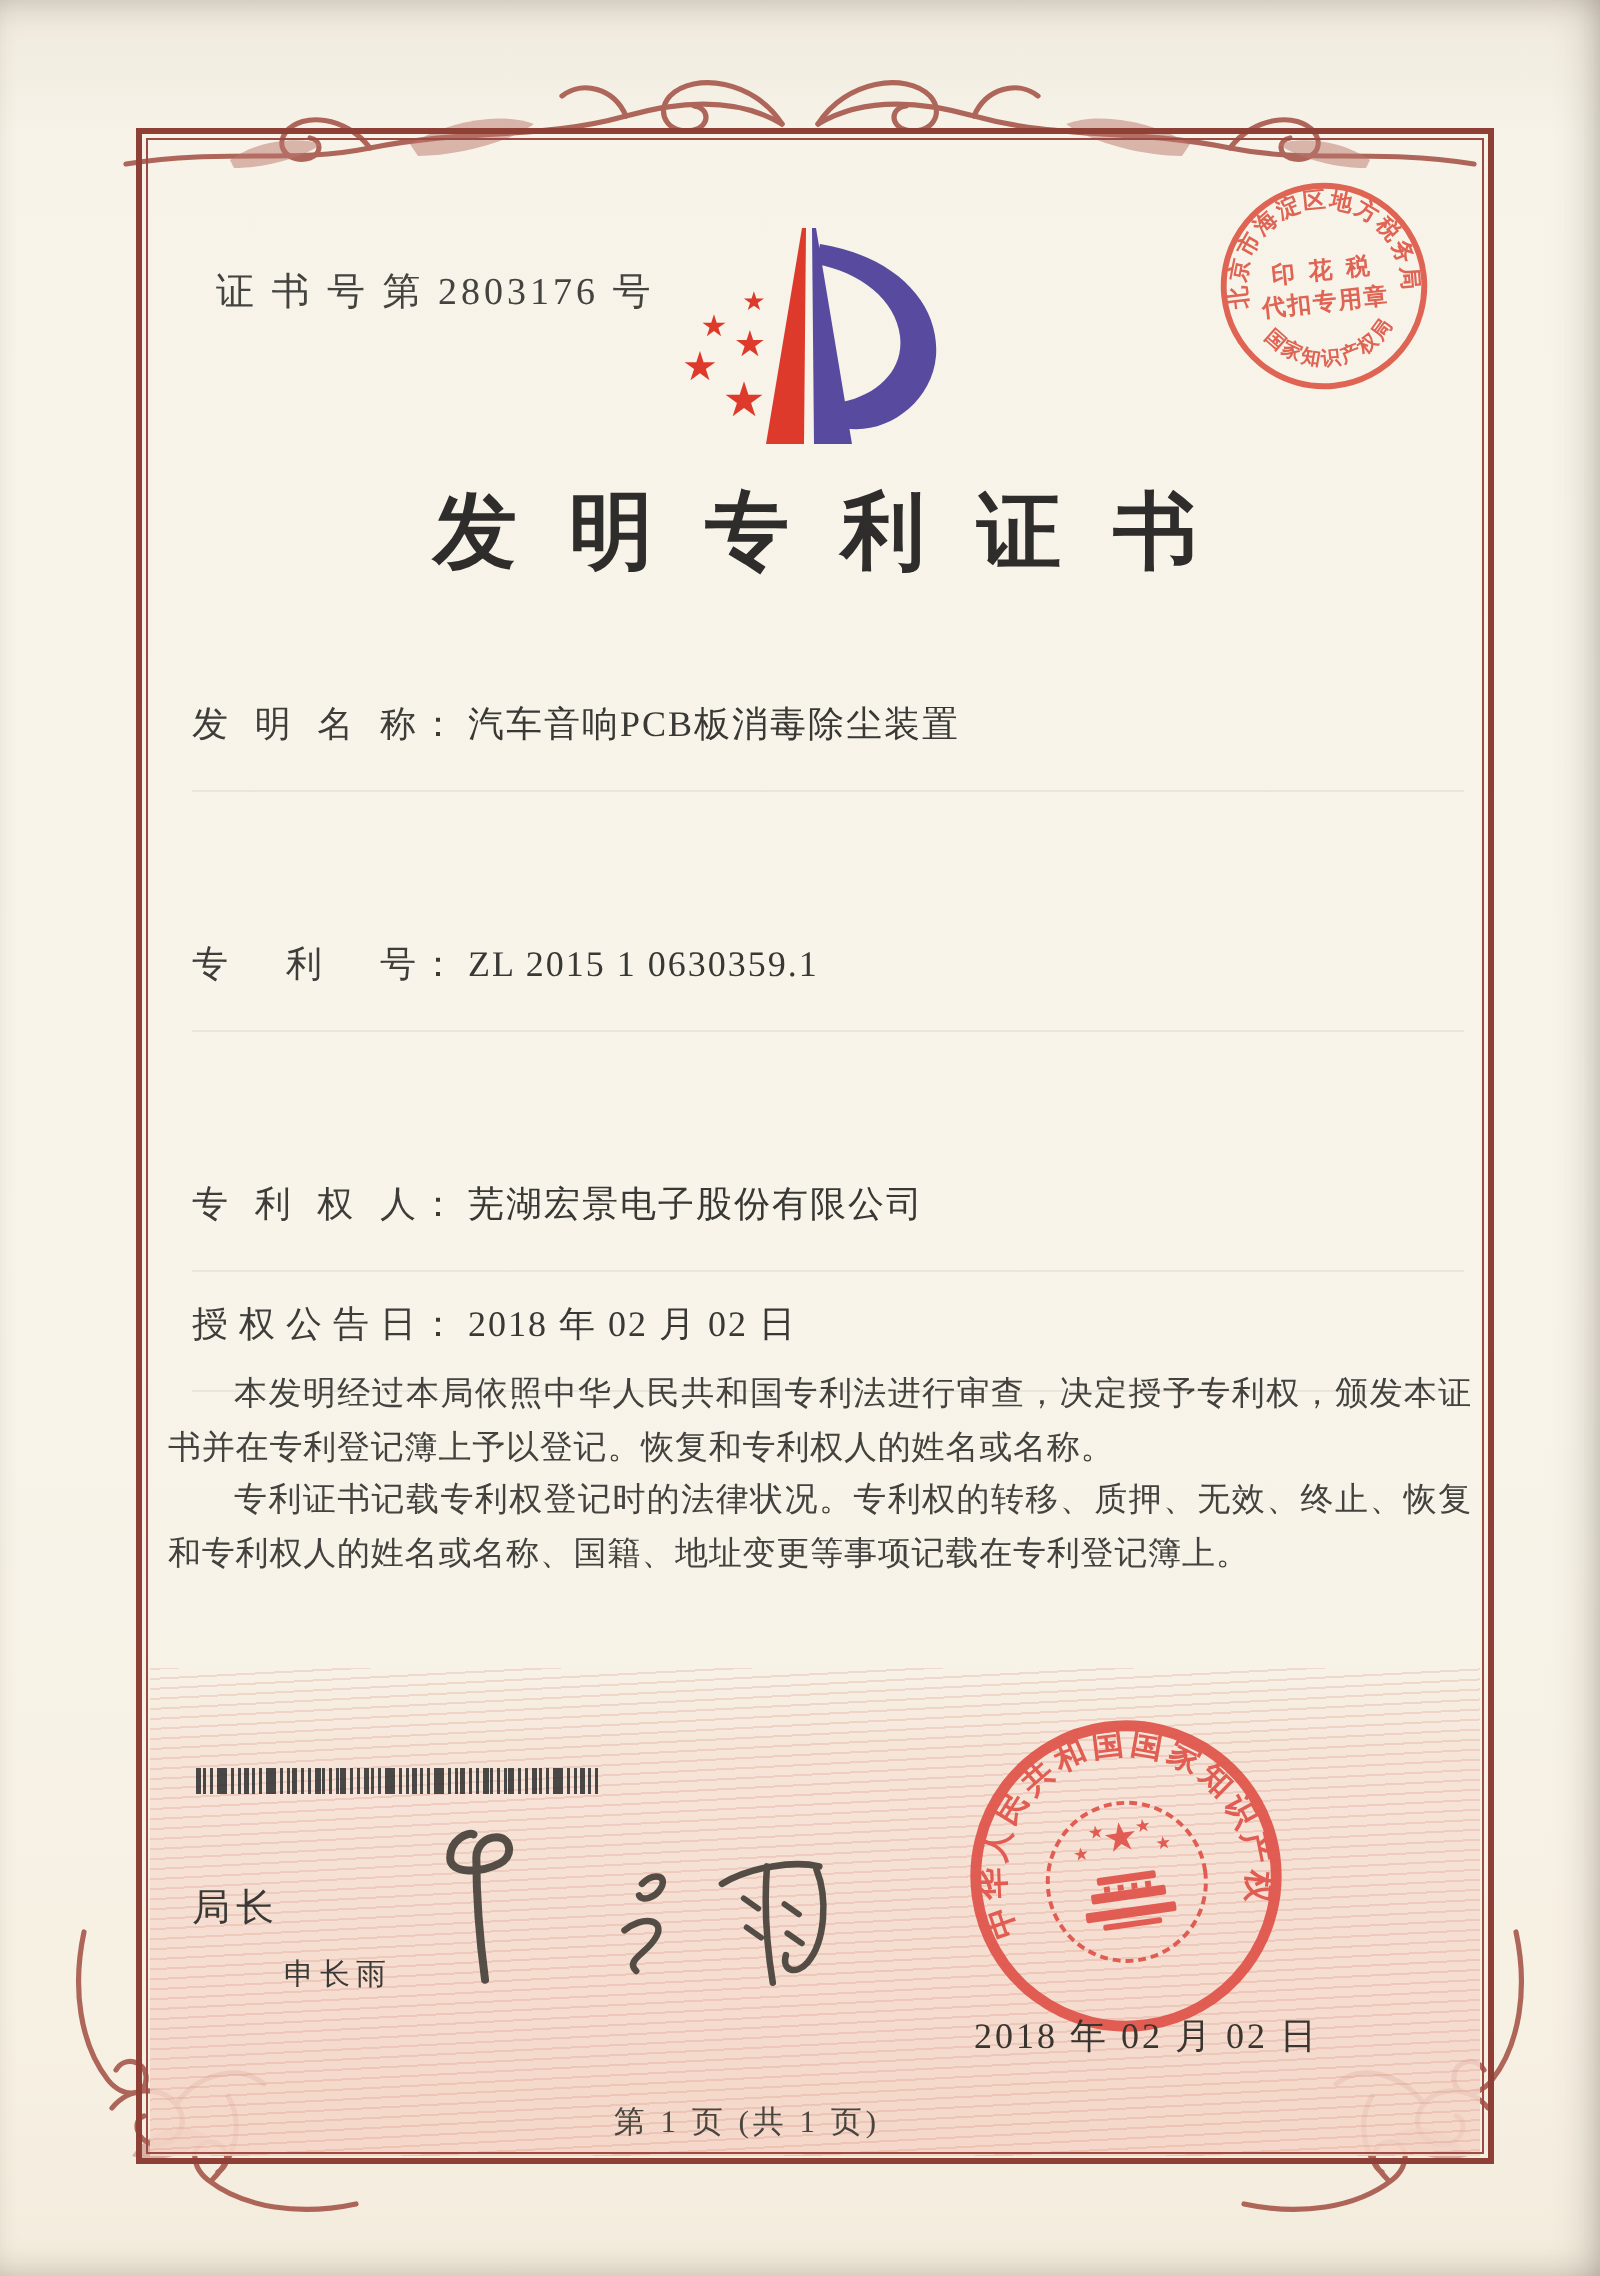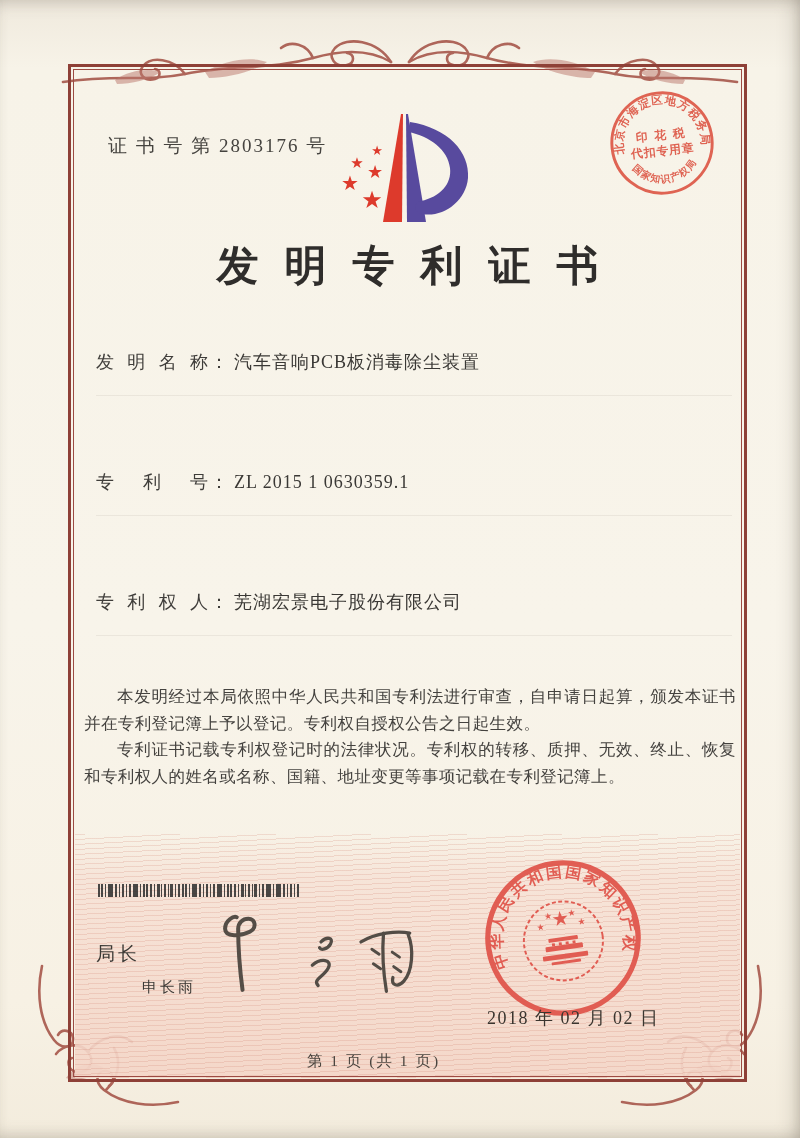--- a/index.html
+++ b/index.html
@@ -163,23 +163,26 @@
     <span class="flabel">发明名称</span><span class="fcolon">：</span><span class="fvalue">汽车音响PCB板消毒除尘装置</span>
   </div>
 
   <div class="content title" style="position:absolute">发明专利证书</div>
   <div class="content frow r3">
     <span class="flabel">专利号</span><span class="fcolon">：</span><span class="fvalue">ZL 2015 1 0630359.1</span>
   </div>
   <div class="content frow r5">
     <span class="flabel">专利权人</span><span class="fcolon">：</span><span class="fvalue">芜湖宏景电子股份有限公司</span>
   </div>
+  <div class="content frow r6">
+    <span class="flabel">授权公告日</span><span class="fcolon">：</span><span class="fvalue">2018 年 02 月 02 日</span>
+  </div>
 
   <div class="content paras" style="position:absolute">
-    <p>本发明经过本局依照中华人民共和国专利法进行审查，自申请日起算，颁发本证书并在专利登记簿上予以登记。专利权自授权公告之日起生效。</p>
+    <p>本发明经过本局依照中华人民共和国专利法进行审查，决定授予专利权，颁发本证书并在专利登记簿上予以登记。恢复和专利权人的姓名或名称。</p>
     <p>专利证书记载专利权登记时的法律状况。专利权的转移、质押、无效、终止、恢复和专利权人的姓名或名称、国籍、地址变更等事项记载在专利登记簿上。</p>
   </div>
 
   <div class="barcode"></div>
 
   <div class="content signer-title" style="position:absolute">局长</div>
   <div class="content signer-name" style="position:absolute">申长雨</div>
 
   <svg class="signature" viewBox="0 0 300 140">
     <g stroke="#46413b" fill="none" stroke-linecap="round" opacity=".92">

